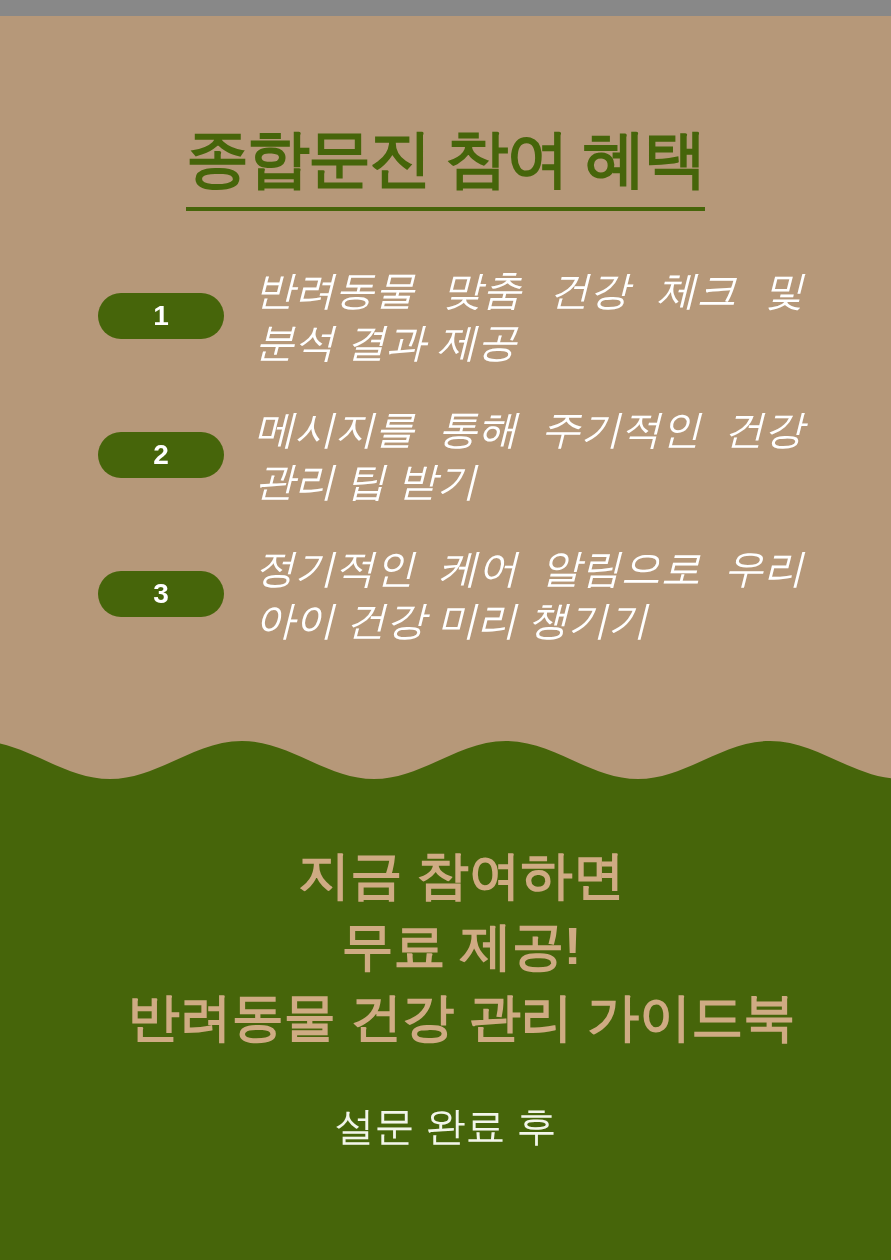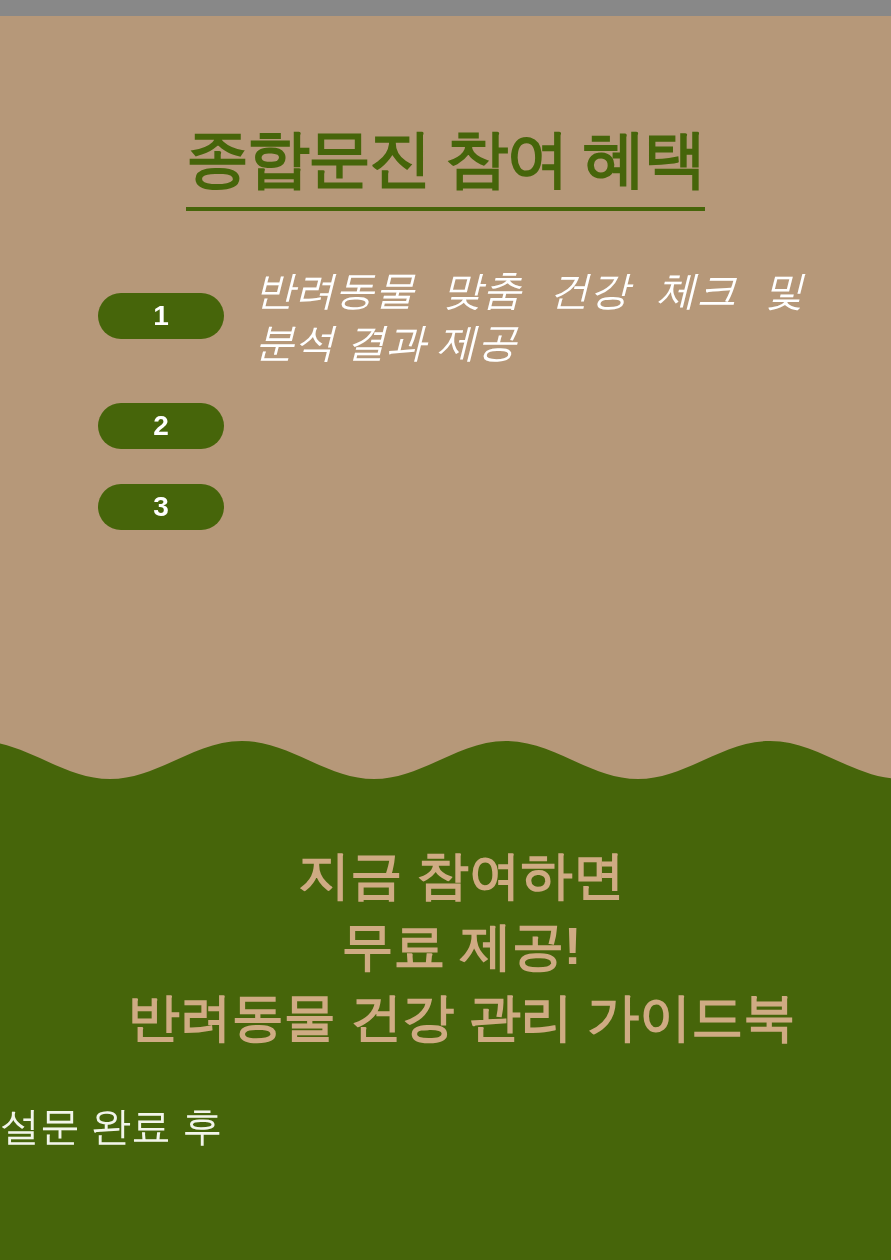--- a/index.html
+++ b/index.html
@@ -63,21 +63,21 @@
   .wave path{fill:var(--green);}
   .promo{
     position:absolute;top:824px;left:16px;width:100%;
     text-align:center;z-index:2;
     color:var(--tan-text);
     font-size:52px;line-height:71px;font-weight:700;
     word-break:keep-all;
   }
   .footer-note{
     position:absolute;top:1082px;left:0;width:100%;
-    z-index:2;
+    text-align:center;z-index:2;
     color:var(--light-text);
     font-size:40px;line-height:57px;font-weight:300;
     word-break:keep-all;
   }
 </style>
 </head>
 <body>
 
 <div class="page">
 
@@ -87,24 +87,26 @@
 
   <div class="benefits">
 
     <div class="benefit-row">
       <div class="pill">1</div>
       <div class="benefit-text">반려동물 맞춤 건강 체크 및 분석 결과 제공</div>
     </div>
 
     <div class="benefit-row">
       <div class="pill">2</div>
+      <div class="benefit-text">메시지를 통해 주기적인 건강 관리 팁 받기</div>
     </div>
 
     <div class="benefit-row">
       <div class="pill">3</div>
+      <div class="benefit-text">정기적인 케어 알림으로 우리 아이 건강 미리 챙기기</div>
     </div>
 
   </div>
 
   <svg class="wave" viewBox="0 0 891 1260" preserveAspectRatio="none">
     <path d="M -22 725
              C 26 725, 62 763, 110 763
              C 158 763, 194 725, 242 725
              C 290 725, 326 763, 374 763
              C 422 763, 458 725, 506 725

